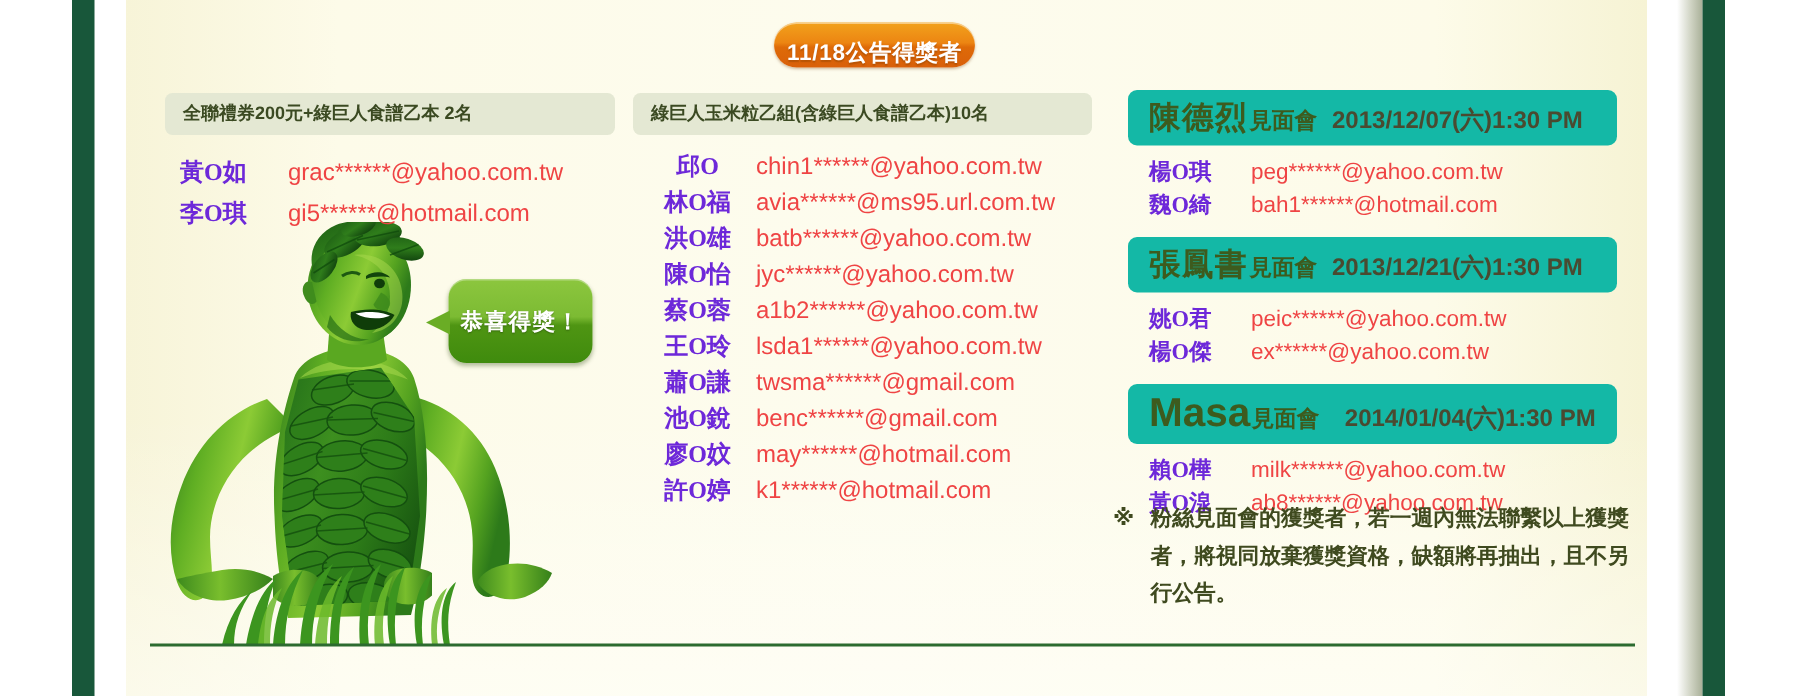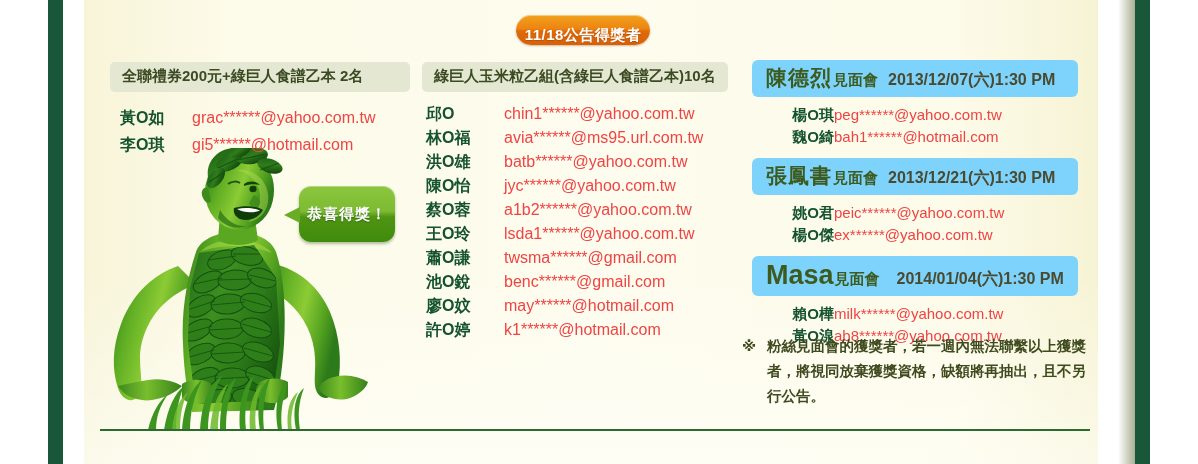--- a/index.html
+++ b/index.html
@@ -45,53 +45,53 @@
 
   
   .col{position:absolute;z-index:5;}
   .col-left{left:110px;top:62px;width:300px;}
   .col-mid{left:422px;top:62px;width:306px;}
   .col-right{left:752px;top:60px;width:326px;}
 
   .sect-head{
     background:#e4e8d3;border-radius:5px;
     padding:5px 12px 6px 12px;
-    color:#3b4a22;font-size:15px;font-weight:bold;
+    color:#3b4a22;font-size:12px;font-weight:bold;
     white-space:nowrap;
   }
   .sect-head.wide{padding-right:8px;}
 
   .rows{margin-top:10px;}
   .row{display:flex;align-items:baseline;line-height:24px;}
   .nm{
-    color:#14532d;font-size:16px;font-weight:bold;
-    width:72px;flex:0 0 72px;white-space:nowrap;
+    color:#6d28d9;font-size:16px;font-weight:bold;
+    width:72px;flex:0 0 72px;white-space:nowrap;font-family:Liberation Serif, serif;
   }
   .em{color:#ef4444;font-size:16px;font-weight:normal;white-space:nowrap;}
 
   .col-left .rows{margin-top:12px;margin-left:10px;}
   .col-left .row{line-height:27px;}
-  .col-mid .rows{margin-top:10px;margin-left:4px;}
+  .col-mid .rows{margin-top:10px;margin-left:4px;text-align:center;}
   .col-mid .row{line-height:24px;}
   .col-mid .nm{width:78px;flex:0 0 78px;}
 
   
   .mg{margin-bottom:10px;}
   .mg-head{
-    background:#7dd3fc;border-radius:6px;
+    background:#14b8a6;border-radius:6px;
     padding:4px 16px 5px 14px;
     display:flex;align-items:baseline;white-space:nowrap;
   }
   .mg-star{color:#3d5b1e;font-size:21px;font-weight:bold;letter-spacing:1px;}
   .mg-star.latin{font-size:27px;letter-spacing:0;}
   .mg-kind{color:#3d5b1e;font-size:15px;font-weight:bold;margin-left:1px;}
   .mg-date{color:#4a4a30;font-size:16px;font-weight:bold;margin-left:10px;}
   .mg-date.pad{margin-left:17px;}
   .mg .rows{margin-top:7px;margin-left:14px;}
-  .mg .row{line-height:22px;text-align:right;}
+  .mg .row{line-height:22px;}
   .mg .nm{width:68px;flex:0 0 68px;font-size:15px;}
   .mg .em{font-size:15px;}
 
   
   .note{
     position:absolute;left:742px;top:334px;width:350px;z-index:5;
     color:#3f4a1f;font-size:14.5px;font-weight:bold;line-height:25px;
   }
   .note .mark{position:absolute;left:0;top:0;}
   .note .ntext{margin-left:25px;}

